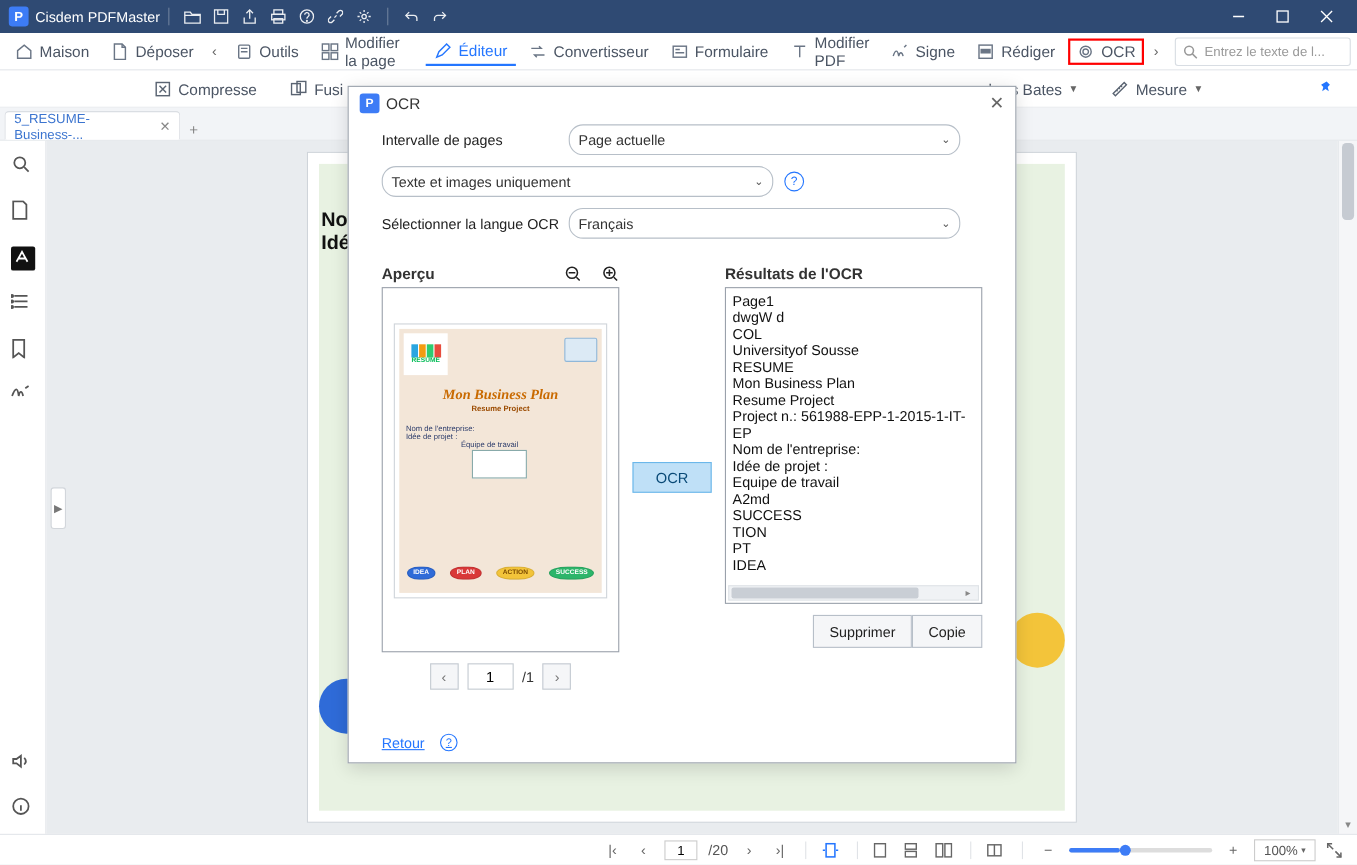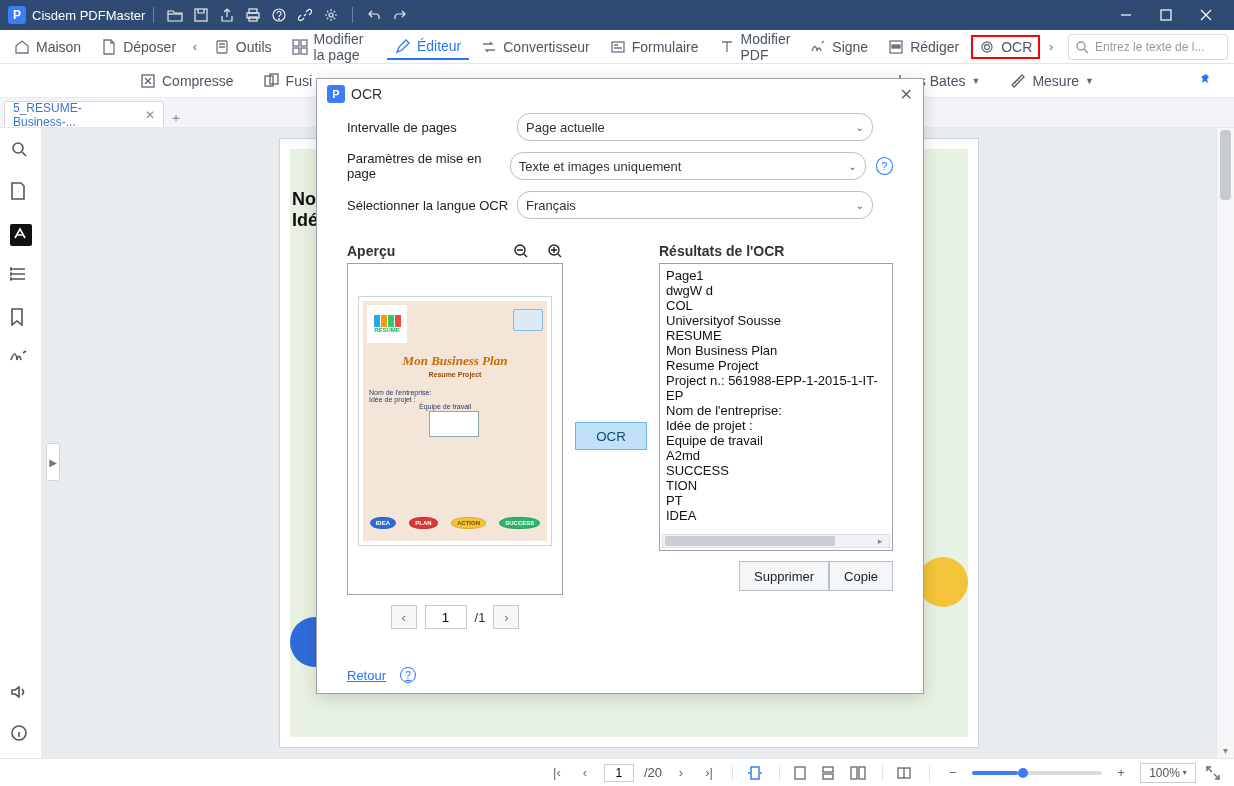--- a/index.html
+++ b/index.html
@@ -477,21 +477,20 @@
   </div>
   <div class="dlg-body">
     <div class="formrow">
       <div class="formlabel">Intervalle de pages</div>
       <div class="select">
           <span>Page actuelle</span>
           <span style="font-size:10px;color:#555">⌄</span>
         </div>
     </div>
     <div class="formrow">
-      <div class="formlabel">Paramètres de mise en page</div>
       <div class="select">
           <span>Texte et images uniquement</span>
           <span style="font-size:10px;color:#555">⌄</span>
         </div>
       <div class="helpcircle">?</div>
     </div>
     <div class="formrow">
       <div class="formlabel">Sélectionner la langue OCR</div>
       <div class="select">
           <span>Français</span>

